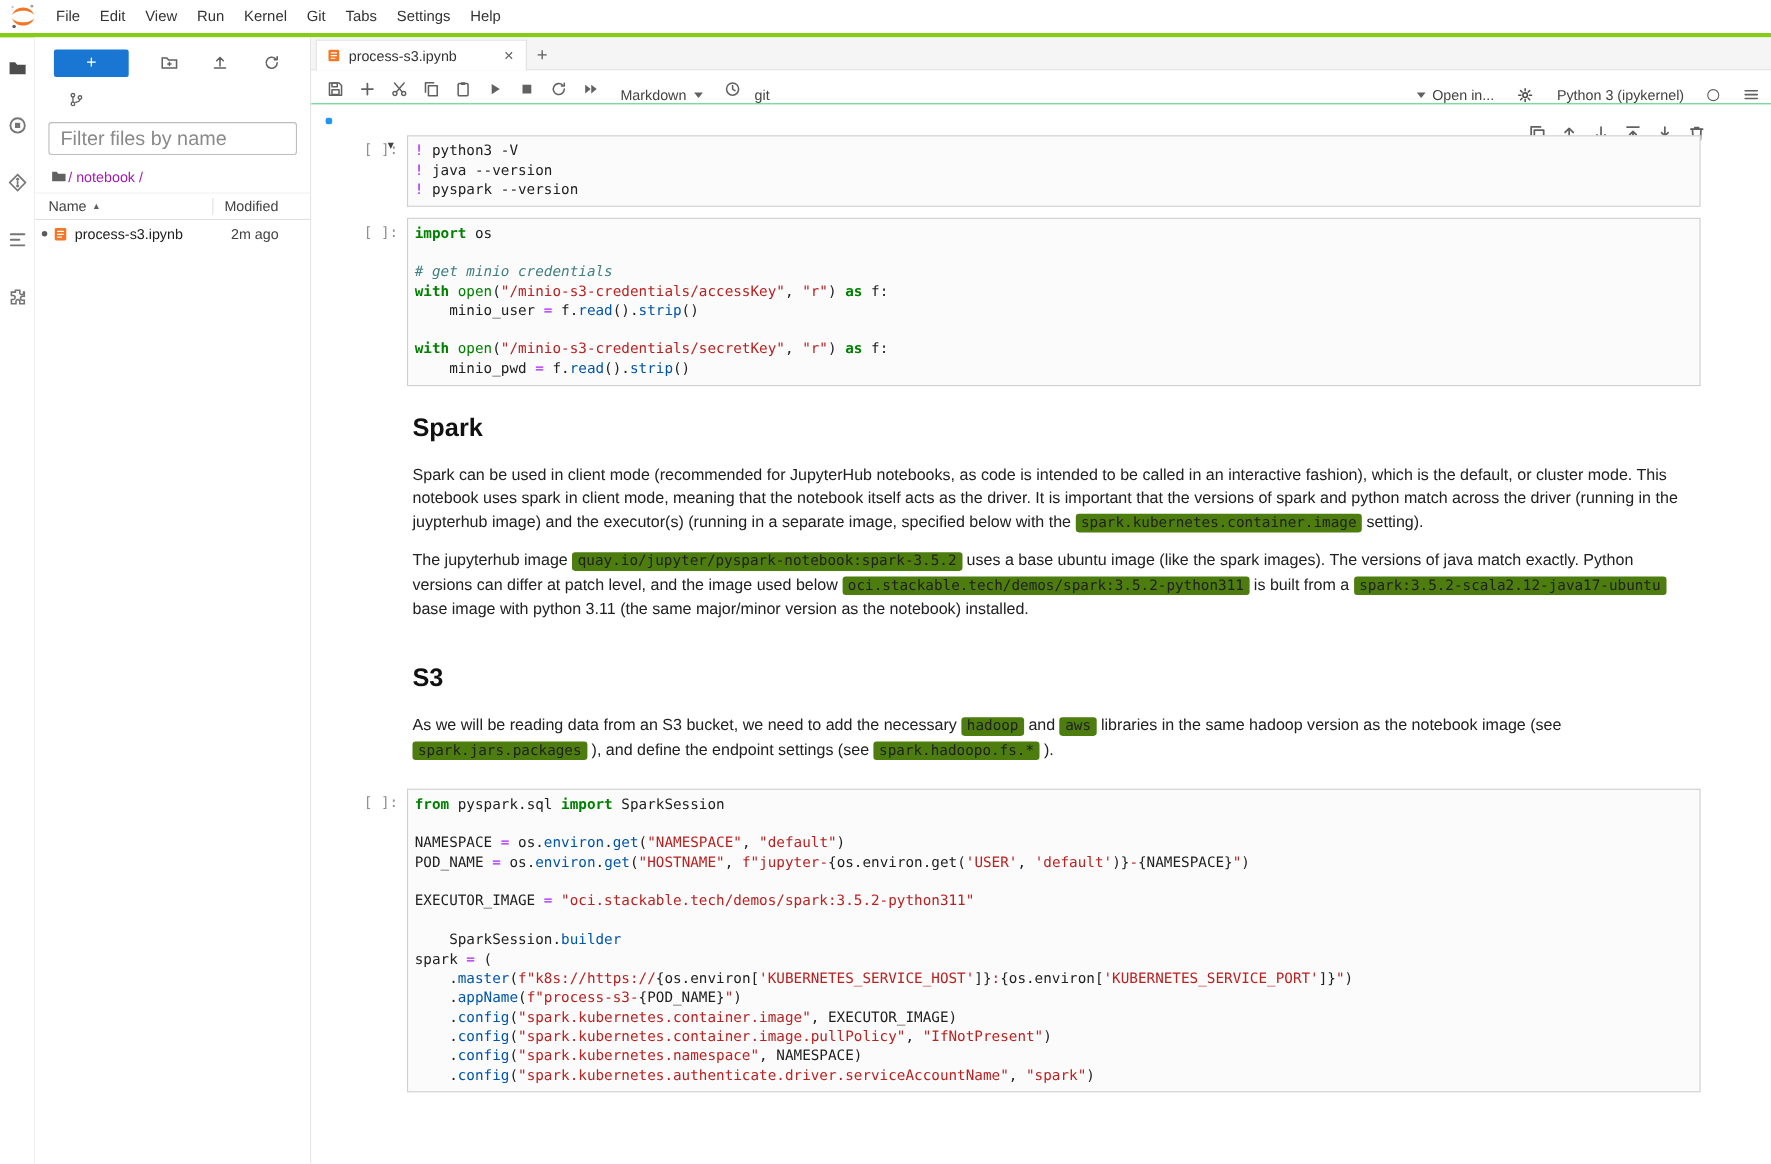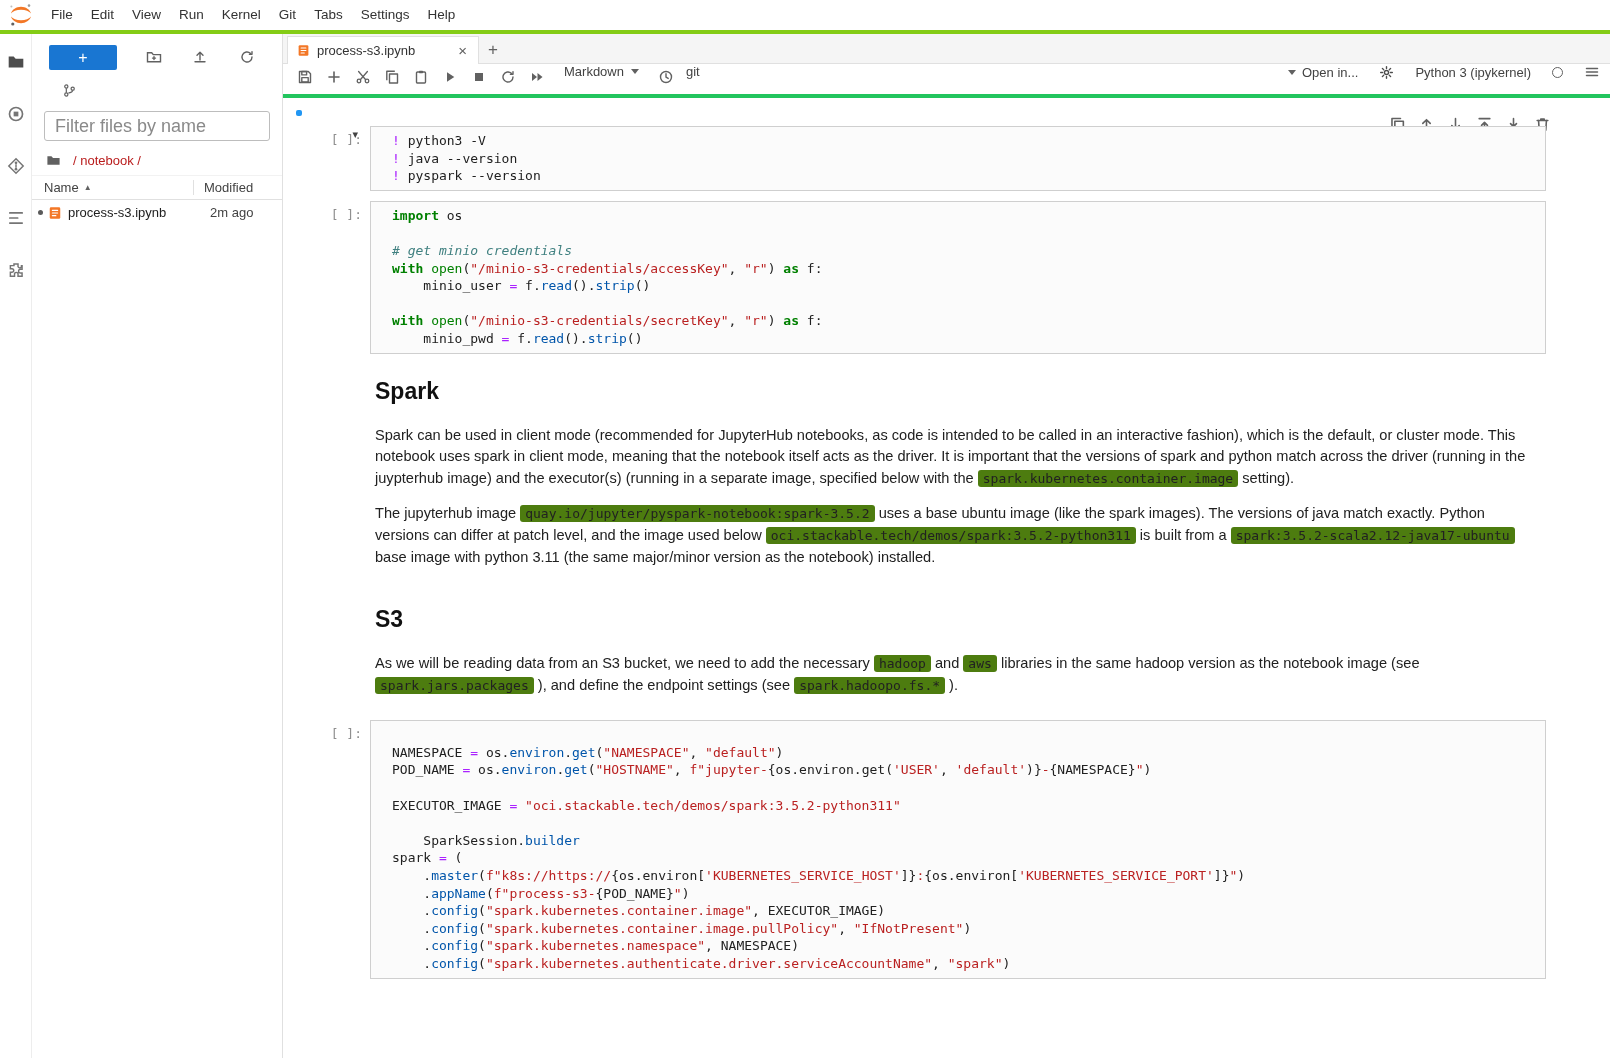--- a/index.html
+++ b/index.html
@@ -20,57 +20,57 @@
 
   
   .filebrowser{width:250px;flex:none;border-right:1px solid #e0e0e0;display:flex;flex-direction:column;padding-top:9px;background:#fff;}
   .fb-toolbar{display:flex;align-items:center;height:28px;padding:0 12px 0 17px;}
   .new-btn{width:68px;height:25px;background:#1976d2;color:#fff;border:none;border-radius:2px;font-size:16px;line-height:23px;cursor:pointer;font-family:inherit;}
   .fb-actions{display:flex;flex:1;justify-content:space-around;margin-left:14px;}
   .fb-gitrow{height:26px;display:flex;align-items:center;padding-left:30px;margin-top:6px;}
   .filter-box{margin:8px 12px 4px 12px;height:28px;border:1px solid #bdbdbd;border-radius:3px;display:flex;align-items:center;padding:0 8px;background:#fff;}
   .filter-box input{border:none;outline:none;flex:1;font-size:18px;color:#701a75;font-family:inherit;background:transparent;}
   .filter-box input::placeholder{color:#8a8a8a;}
-  .breadcrumb{display:flex;align-items:center;gap:12px;padding:8px 12px 7px 14px;font-size:13px;color:#b91c1c;}
+  .breadcrumb{display:flex;align-items:center;gap:1px;padding:8px 12px 7px 14px;font-size:13px;color:#a21caf;}
   .listing-header{display:flex;align-items:center;font-size:13px;color:#424242;border-bottom:1px solid #e0e0e0;border-top:1px solid #f2f2f2;padding:4px 0;}
   .lh-name{flex:1;padding-left:12px;display:flex;align-items:center;gap:5px;}
   .lh-name .sort{font-size:8px;color:#616161;}
   .lh-mod{width:78px;border-left:1px solid #e0e0e0;padding-left:10px;margin-left:48px;}
   .file-row{display:flex;align-items:center;padding:5px 0 5px 6px;font-size:13px;color:#212121;}
   .dot{width:5px;height:5px;border-radius:50%;background:#5a5a5a;margin-right:5px;flex:none;}
   .fname{flex:1;margin-left:6px;white-space:nowrap;overflow:hidden;}
   .fmod{width:72px;color:#424242;}
 
   
   .main{flex:1;display:flex;flex-direction:column;min-width:0;}
   .tabbar{height:29px;flex:none;background:#f5f5f5;border-bottom:1px solid #e0e0e0;display:flex;align-items:flex-end;padding-left:4px;}
   .tab{height:28px;box-sizing:border-box;background:#fff;border:1px solid #e0e0e0;border-bottom:none;display:flex;align-items:center;padding:0 9px;gap:7px;font-size:13px;color:#333;width:192px;position:relative;top:1px;}
   .tab-title{flex:1;white-space:nowrap;overflow:hidden;}
   .tab-close{color:#616161;font-size:15px;cursor:pointer;padding:0 2px;}
   .newtab{width:28px;height:26px;display:flex;align-items:center;justify-content:center;color:#616161;font-size:17px;cursor:pointer;}
 
-  .nbtoolbar{height:30px;flex:none;border-bottom:4px solid #22c55e;display:flex;align-items:flex-start;padding:0 10px 0 8px;gap:2px;background:#fff;}
+  .nbtoolbar{height:30px;flex:none;border-bottom:1px solid #22c55e;display:flex;align-items:flex-end;padding:0 10px 0 8px;gap:2px;background:#fff;}
   .tb-btn{width:27px;height:26px;display:flex;align-items:center;justify-content:center;cursor:pointer;}
   .celltype{display:flex;align-items:center;gap:7px;font-size:13px;color:#424242;margin:0 12px;cursor:pointer;}
   .caret{width:0;height:0;border-left:4px solid transparent;border-right:4px solid transparent;border-top:5px solid #616161;}
   .gitlabel{font-size:13px;color:#424242;margin-left:4px;cursor:pointer;}
   .tb-right{margin-left:auto;display:flex;align-items:center;gap:21px;font-size:13px;color:#424242;}
   .openin{display:flex;align-items:center;gap:6px;cursor:pointer;}
   .kstatus{width:11px;height:11px;border:1.6px solid #616161;border-radius:50%;box-sizing:border-box;}
 
   
   .notebook{flex:1;overflow:hidden;background:#fff;padding-top:12px;position:relative;}
   .cell{display:flex;margin-bottom:10px;position:relative;}
   .cell-bar{width:6px;border-radius:2px;margin-left:13px;background:transparent;flex:none;}
   .cell.selected .cell-bar{background:#2196f3;}
   .prompt-col{width:60px;flex:none;text-align:right;padding:6px 8px 0 0;font-family:"DejaVu Sans Mono",monospace;font-size:13px;color:#8f8f8f;position:relative;white-space:pre;}
   .collapser{position:absolute;right:12px;top:18px;font-size:11px;color:#424242;cursor:pointer;font-family:"DejaVu Sans",sans-serif;}
   .cell-main{flex:1;min-width:0;margin-right:64px;}
   .editor{border:1px solid #cfcfcf;background:#fbfbfb;padding:5px 0;}
-  .code-line{padding:0 6px;font-family:"DejaVu Sans Mono",monospace;font-size:13px;line-height:17.6px;white-space:pre;color:#212121;margin-left:15px;}
+  .code-line{padding:0 6px;font-family:"DejaVu Sans Mono",monospace;font-size:13px;line-height:17.6px;white-space:pre;color:#212121;}
   .tk-p{color:#212121}.tk-k{color:#008000;font-weight:bold}.tk-b{color:#008000}
   .tk-s{color:#ba2121}.tk-c{color:#408080;font-style:italic}.tk-f{color:#0055aa}.tk-o{color:#aa22ff}
 
   .md-content{padding:0 5px;}
   .md-h1{font-size:26px;font-weight:700;margin:6px 0 20px;color:#111;}
   .md-h2{font-size:23px;font-weight:700;margin:14px 0 20px;color:#111;}
   .md-content p{margin:0 0 14px;font-size:14.6px;line-height:21.6px;color:#212121;}
   .inline-code{font-family:"DejaVu Sans Mono",monospace;font-size:13px;background:#4d7c0f;padding:1px 5px;border-radius:3px;color:#212121;margin-top:47px;}
 
   .cell-toolbar{position:absolute;top:6px;right:59px;display:flex;gap:12px;align-items:center;}
@@ -397,20 +397,21 @@
                   <div class="md-h2">S3</div>
                   <p>As we will be reading data from an S3 bucket, we need to add the necessary <code class="inline-code">hadoop</code> and <code class="inline-code">aws</code> libraries in the same hadoop version as the notebook image (see <code class="inline-code">spark.jars.packages</code> ), and define the endpoint settings (see <code class="inline-code">spark.hadoopo.fs.*</code> ).</p>
                 </div>
               </div>
             </div>
             <div class="cell">
               <div class="cell-bar"></div>
               <div class="prompt-col">[ ]:</div>
               <div class="cell-main">
                 <div class="editor">
+                  <div class="code-line"><span class="tk-k">from</span><span class="tk-p"> pyspark.sql </span><span class="tk-k">import</span><span class="tk-p"> SparkSession</span></div>
                   <div class="code-line">&nbsp;</div>
                   <div class="code-line"><span class="tk-p">NAMESPACE </span><span class="tk-o">=</span><span class="tk-p"> os.</span><span class="tk-f">environ</span><span class="tk-p">.</span><span class="tk-f">get</span><span class="tk-p">(</span><span class="tk-s">"NAMESPACE"</span><span class="tk-p">, </span><span class="tk-s">"default"</span><span class="tk-p">)</span></div>
                   <div class="code-line"><span class="tk-p">POD_NAME </span><span class="tk-o">=</span><span class="tk-p"> os.</span><span class="tk-f">environ</span><span class="tk-p">.</span><span class="tk-f">get</span><span class="tk-p">(</span><span class="tk-s">"HOSTNAME"</span><span class="tk-p">, </span><span class="tk-s">f"jupyter-</span><span class="tk-p">{os.environ.get(</span><span class="tk-s">'USER'</span><span class="tk-p">, </span><span class="tk-s">'default'</span><span class="tk-p">)}</span><span class="tk-s">-</span><span class="tk-p">{NAMESPACE}</span><span class="tk-s">"</span><span class="tk-p">)</span></div>
                   <div class="code-line">&nbsp;</div>
                   <div class="code-line"><span class="tk-p">EXECUTOR_IMAGE </span><span class="tk-o">=</span><span class="tk-p"> </span><span class="tk-s">"oci.stackable.tech/demos/spark:3.5.2-python311"</span></div>
                   <div class="code-line">&nbsp;</div>
                   <div class="code-line"><span class="tk-p">    SparkSession.</span><span class="tk-f">builder</span></div>
                   <div class="code-line"><span class="tk-p">spark </span><span class="tk-o">=</span><span class="tk-p"> (</span></div>
                   <div class="code-line"><span class="tk-p">    .</span><span class="tk-f">master</span><span class="tk-p">(</span><span class="tk-s">f"k8s://https://</span><span class="tk-p">{os.environ[</span><span class="tk-s">'KUBERNETES_SERVICE_HOST'</span><span class="tk-p">]}</span><span class="tk-s">:</span><span class="tk-p">{os.environ[</span><span class="tk-s">'KUBERNETES_SERVICE_PORT'</span><span class="tk-p">]}</span><span class="tk-s">"</span><span class="tk-p">)</span></div>
                   <div class="code-line"><span class="tk-p">    .</span><span class="tk-f">appName</span><span class="tk-p">(</span><span class="tk-s">f"process-s3-</span><span class="tk-p">{POD_NAME}</span><span class="tk-s">"</span><span class="tk-p">)</span></div>

